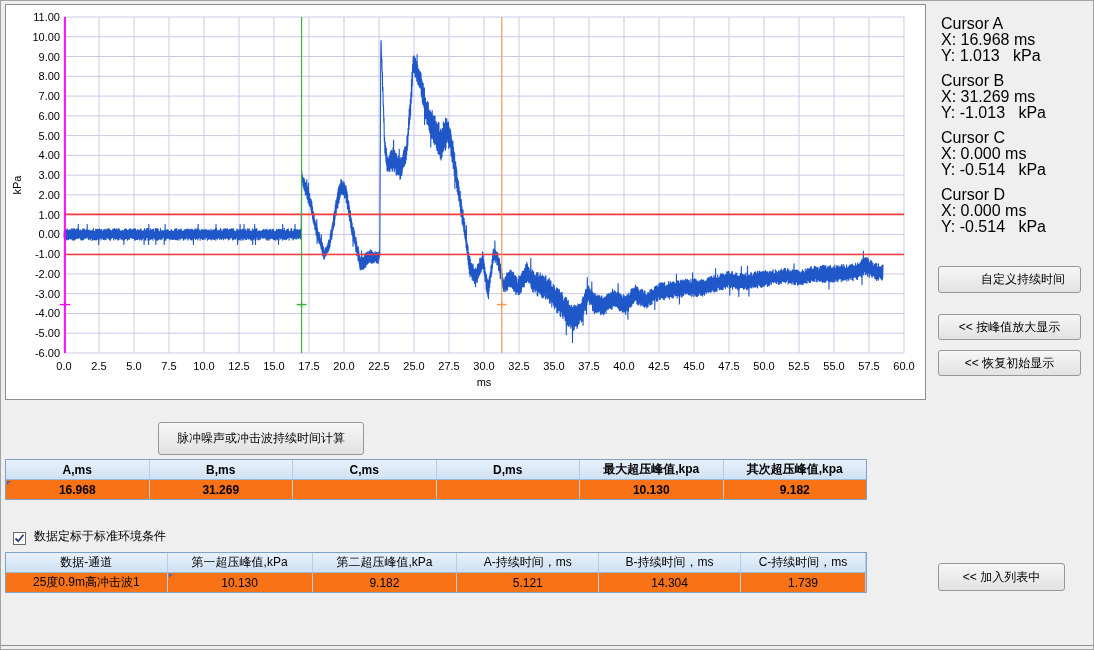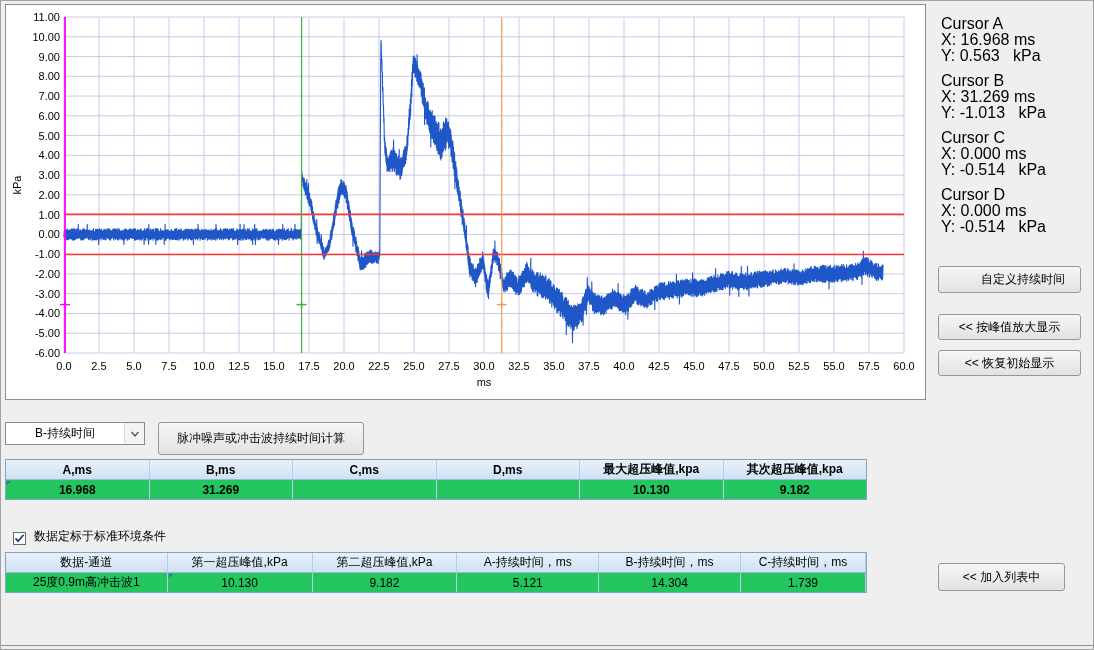--- a/index.html
+++ b/index.html
@@ -34,21 +34,21 @@
   .combo-arrow{width:19px;display:flex;align-items:center;justify-content:center;
     background:#f3f3f3;border-left:1px solid #dcdcdc;}
   .tbl{
     position:absolute;left:4px;width:862px;box-sizing:border-box;
     border:1px solid #7da3c8;background:#fff;font-size:12px;
   }
   #table1{top:458px;font-weight:bold;}
   #table2{top:551px;}
   .trow{display:flex;}
   .trow.head{height:19px;background:linear-gradient(#e8f1fb,#cfe1f3);border-bottom:1px solid #9db9d6;}
-  .trow.body{height:19px;background:#22c55e;}
+  .trow.body{height:19px;background:#f97316;}
   .tcell{
     position:relative;display:flex;align-items:center;justify-content:center;
     box-sizing:border-box;border-right:1px solid #b7cde6;overflow:hidden;white-space:nowrap;
   }
   .tcell:last-child{border-right:none;}
   .t1 .tcell{flex:1;}
   .t2c0{width:163px;text-align:center;} .t2c1{width:146px;} .t2c2{width:146px;}
   .t2c3{width:143px;} .t2c4{width:143px;} .t2c5{width:126px;} .t2c6{flex:1;}
   .corner::before{
     content:"";position:absolute;left:1px;top:1px;width:0;height:0;
@@ -166,21 +166,21 @@
         <line x1="59" y1="12" x2="59" y2="348" stroke="#ff00ff" stroke-width="1.8"></line>
         <line x1="54" y1="299.57647058823534" x2="64" y2="299.57647058823534" stroke="#ff00ff" stroke-width="1.4"></line>
         <line x1="59" y1="296.57647058823534" x2="59" y2="302.57647058823534" stroke="#ff00ff" stroke-width="1.4"></line>
       </svg>
   </div>
 
   <div class="cursor-panel">
     <div class="cursor-block">
       <div class="cursor-line">Cursor A</div>
       <div class="cursor-line">X: 16.968 ms</div>
-      <div class="cursor-line">Y: 0.563   kPa</div>
+      <div class="cursor-line">Y: 1.013   kPa</div>
     </div>
     <div class="cursor-block">
       <div class="cursor-line">Cursor B</div>
       <div class="cursor-line">X: 31.269 ms</div>
       <div class="cursor-line">Y: -1.013   kPa</div>
     </div>
     <div class="cursor-block">
       <div class="cursor-line">Cursor C</div>
       <div class="cursor-line">X: 0.000 ms</div>
       <div class="cursor-line">Y: -0.514   kPa</div>
@@ -189,28 +189,20 @@
       <div class="cursor-line">Cursor D</div>
       <div class="cursor-line">X: 0.000 ms</div>
       <div class="cursor-line">Y: -0.514   kPa</div>
     </div>
   </div>
 
   <div class="btn" id="btn-custom">自定义持续时间</div>
   <div class="btn" id="btn-restore">&lt;&lt;  恢复初始显示</div>
   <div class="btn" id="btn-zoom">&lt;&lt; 按峰值放大显示</div>
 
-  <div class="combo">
-    <div class="combo-value">B-持续时间</div>
-    <div class="combo-arrow">
-      <svg width="14" height="14">
-          <polyline points="3.5,5 7,9 10.5,5" fill="none" stroke="#5a5a5a" stroke-width="1.4"></polyline>
-        </svg>
-    </div>
-  </div>
   <div class="btn" id="btn-calc">脉冲噪声或冲击波持续时间计算</div>
 
   <div class="tbl t1" id="table1">
     <div class="trow head">
         <div class="tcell">A,ms</div>
         <div class="tcell">B,ms</div>
         <div class="tcell">C,ms</div>
         <div class="tcell">D,ms</div>
         <div class="tcell">最大超压峰值,kpa</div>
         <div class="tcell">其次超压峰值,kpa</div>

